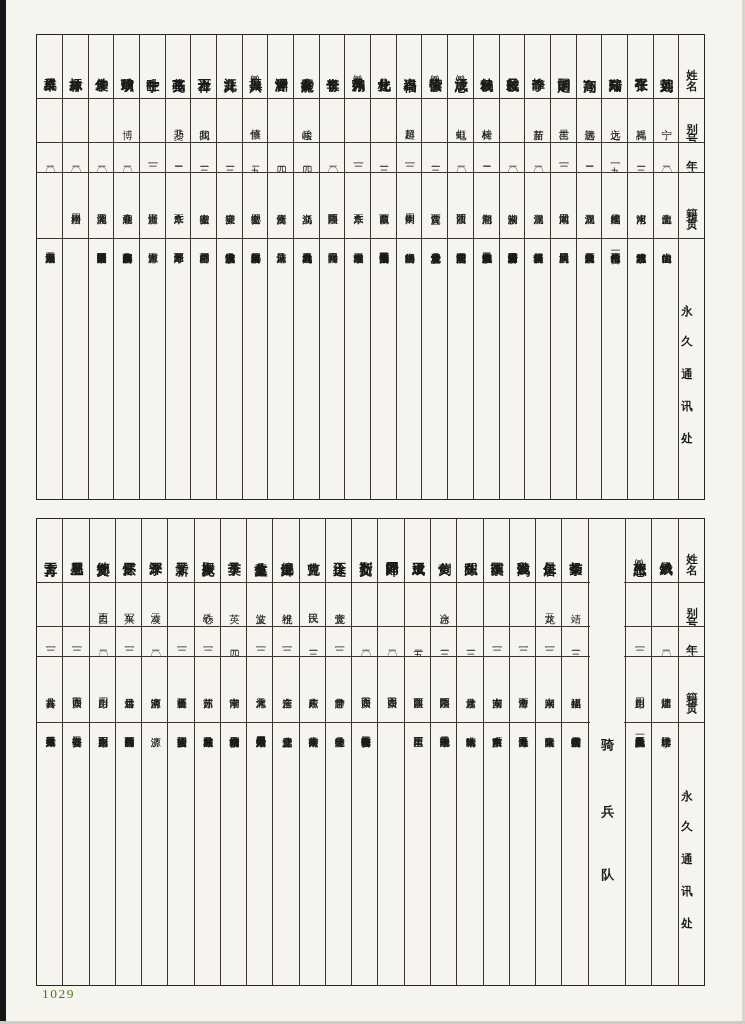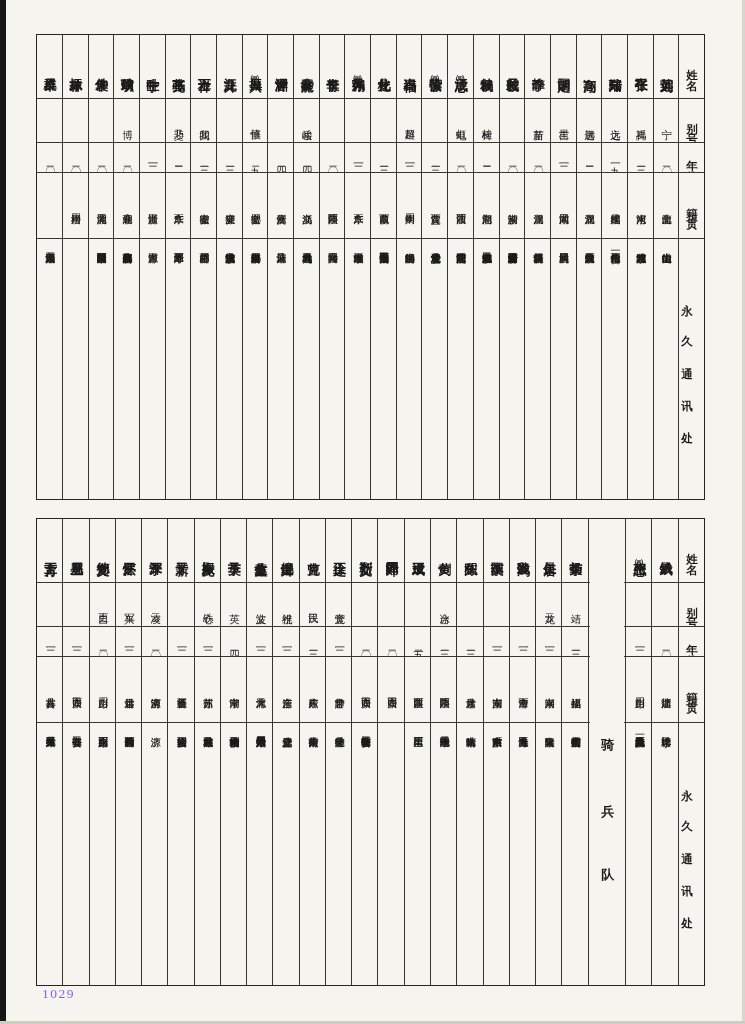--- a/index.html
+++ b/index.html
@@ -58,21 +58,21 @@
     background:#f6f4ee;
     writing-mode:vertical-rl; text-orientation:upright;
     font-size:13px; font-weight:bold; letter-spacing:5em;
     text-align:center; line-height:34px; padding-top:146px;
     overflow:hidden;
   }
   .unit:empty { display:none; }
 
   .page-number {
     position:absolute; left:42px; top:986px;
-    font-size:13.5px; letter-spacing:1.5px; color:#8b5cf6;
+    font-size:13.5px; letter-spacing:1.5px; color:#4d7c0f;
   }
 </style>
 </head>
 <body>
 
 <div class="edge-left"></div>
 <div class="edge-right"></div>
 <div class="edge-bottom"></div>
 
 <div class="table" id="top-table">

